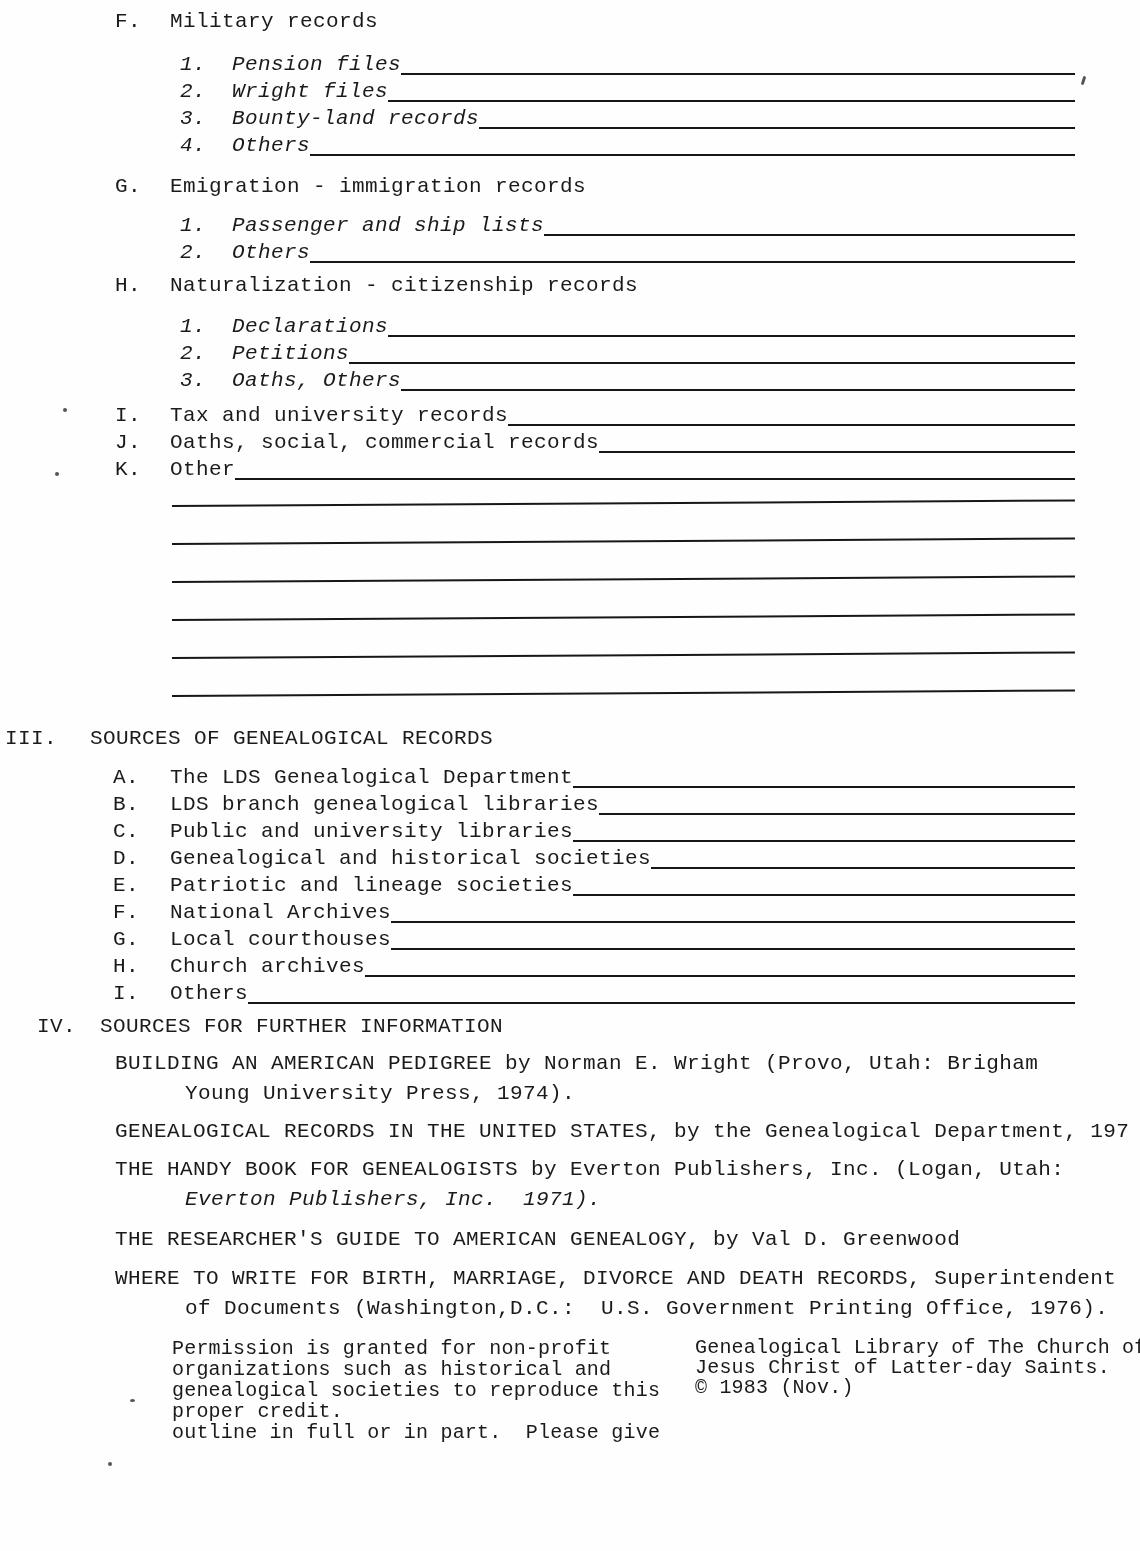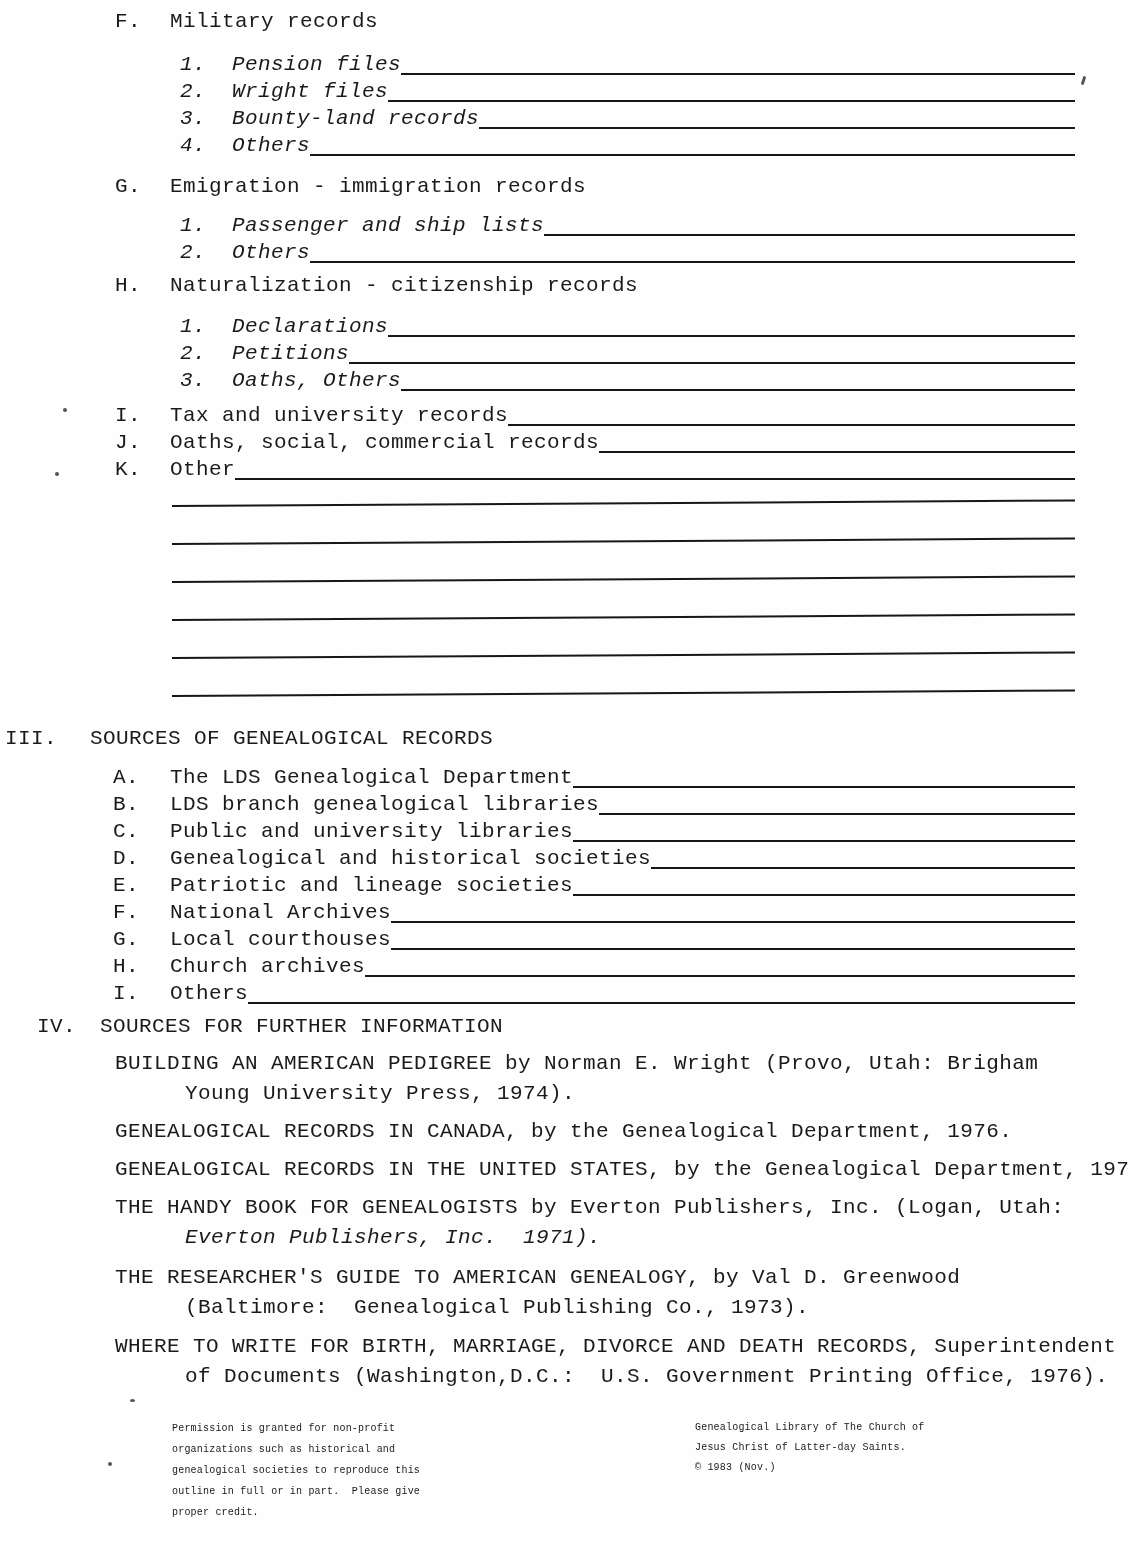--- a/index.html
+++ b/index.html
@@ -41,21 +41,21 @@
   .cell-roman3{width:85px;}
   .sec3-items{margin-left:113px;margin-right:65px;margin-top:12px;}
   .cell-letter3{width:57px;}
   .sec4-head{margin-left:37px;margin-top:6px;}
   .cell-roman4{width:63px;}
   
   .bib{margin-left:115px;line-height:30px;}
   .bibline{white-space:pre;}
   .bibline2{padding-left:70px;}
   
-  .footer{display:flex;margin-top:26px;font-size:10px;letter-spacing:0.2px;}
+  .footer{display:flex;margin-top:14px;font-size:20px;letter-spacing:0.2px;}
   .f-left{margin-left:172px;width:450px;line-height:21px;}
   .f-right{margin-left:73px;line-height:20px;}
   .f-line{display:block;white-space:pre;}
   .f-series{display:block;margin-top:14px;white-space:pre;}
   
   .speck{position:absolute;background:#2a2a2a;border-radius:50%;width:4px;height:4px;opacity:.8;}
   .sp1{left:63px;top:408px;}
   .sp2{left:55px;top:472px;}
   .sp3{left:130px;top:1399px;width:5px;height:3px;}
   .sp4{left:108px;top:1462px;}
@@ -216,45 +216,41 @@
   <div class="row sec4-head">
     <span class="cell cell-roman4">IV.</span>
     <span class="htext">SOURCES FOR FURTHER INFORMATION</span>
   </div>
 
   <div class="bib mt9">
     <div class="bibline">BUILDING AN AMERICAN PEDIGREE by Norman E. Wright (Provo, Utah: Brigham</div>
     <div class="bibline bibline2">Young University Press, 1974).</div>
   </div>
   <div class="bib mt8">
-    <div class="bibline">GENEALOGICAL RECORDS IN CANADA, by the Genealogical Department, 1976.</div>
-  </div>
-  <div class="bib mt8">
     <div class="bibline">GENEALOGICAL RECORDS IN THE UNITED STATES, by the Genealogical Department, 197</div>
   </div>
   <div class="bib mt8">
     <div class="bibline">THE HANDY BOOK FOR GENEALOGISTS by Everton Publishers, Inc. (Logan, Utah:</div>
     <div class="bibline bibline2 it">Everton Publishers, Inc.  1971).</div>
   </div>
   <div class="bib mt10">
     <div class="bibline">THE RESEARCHER'S GUIDE TO AMERICAN GENEALOGY, by Val D. Greenwood</div>
-    <div class="bibline bibline2">(Baltimore:  Genealogical Publishing Co., 1973).</div>
   </div>
   <div class="bib mt9">
     <div class="bibline">WHERE TO WRITE FOR BIRTH, MARRIAGE, DIVORCE AND DEATH RECORDS, Superintendent</div>
     <div class="bibline bibline2">of Documents (Washington,D.C.:  U.S. Government Printing Office, 1976).</div>
   </div>
 
   <div class="footer">
     <div class="f-left">
       <span class="f-line">Permission is granted for non-profit</span>
       <span class="f-line">organizations such as historical and</span>
       <span class="f-line">genealogical societies to reproduce this</span>
+      <span class="f-line">proper credit.</span>
       <span class="f-line">outline in full or in part.  Please give</span>
-      <span class="f-line">proper credit.</span>
     </div>
     <div class="f-right">
       <span class="f-line">Genealogical Library of The Church of</span>
       <span class="f-line">Jesus Christ of Latter-day Saints.</span>
       <span class="f-line">© 1983 (Nov.)</span>
     </div>
   </div>
 
   <span class="speck sp1"></span>
   <span class="speck sp2"></span>

